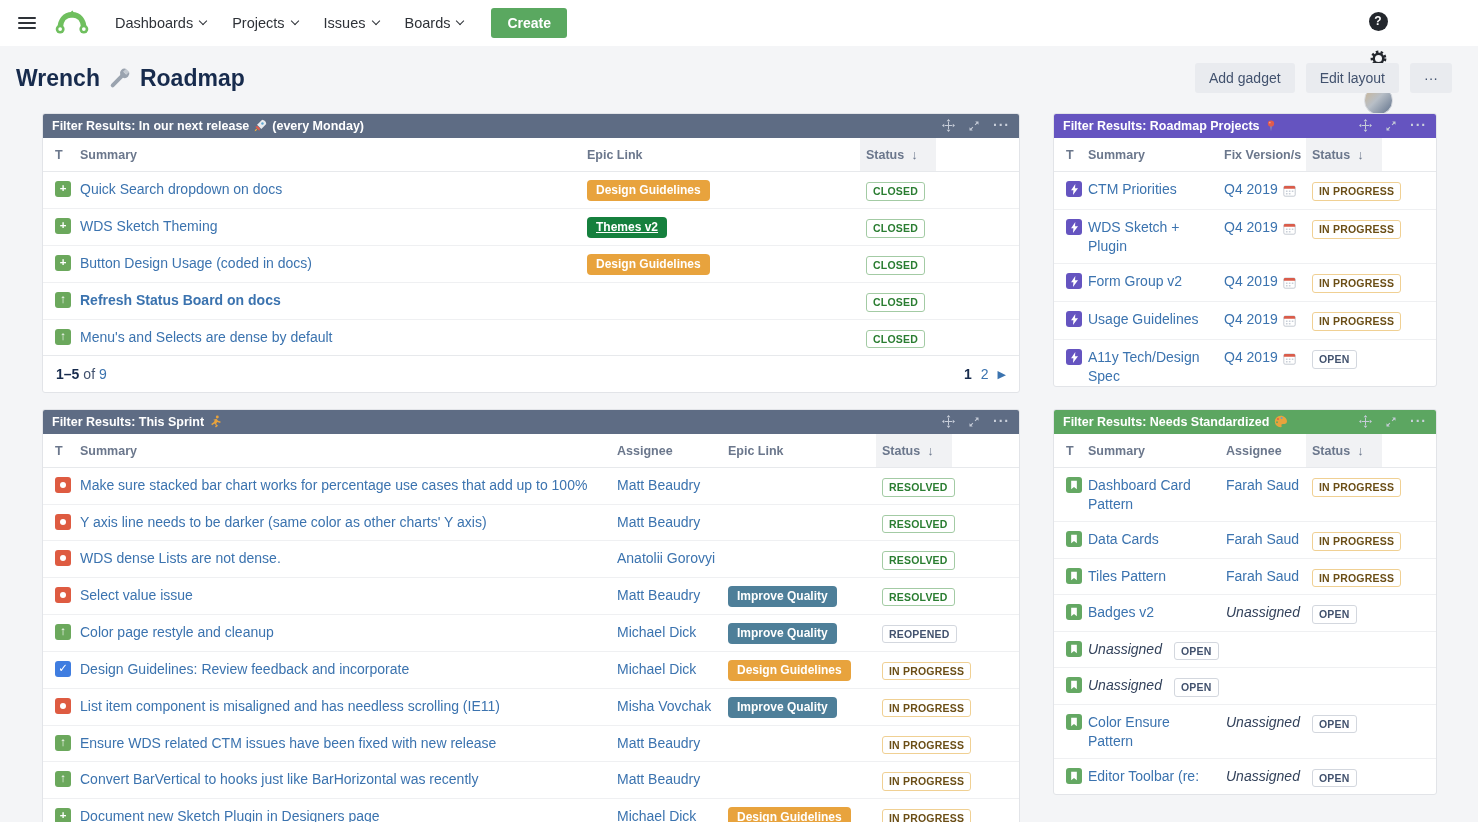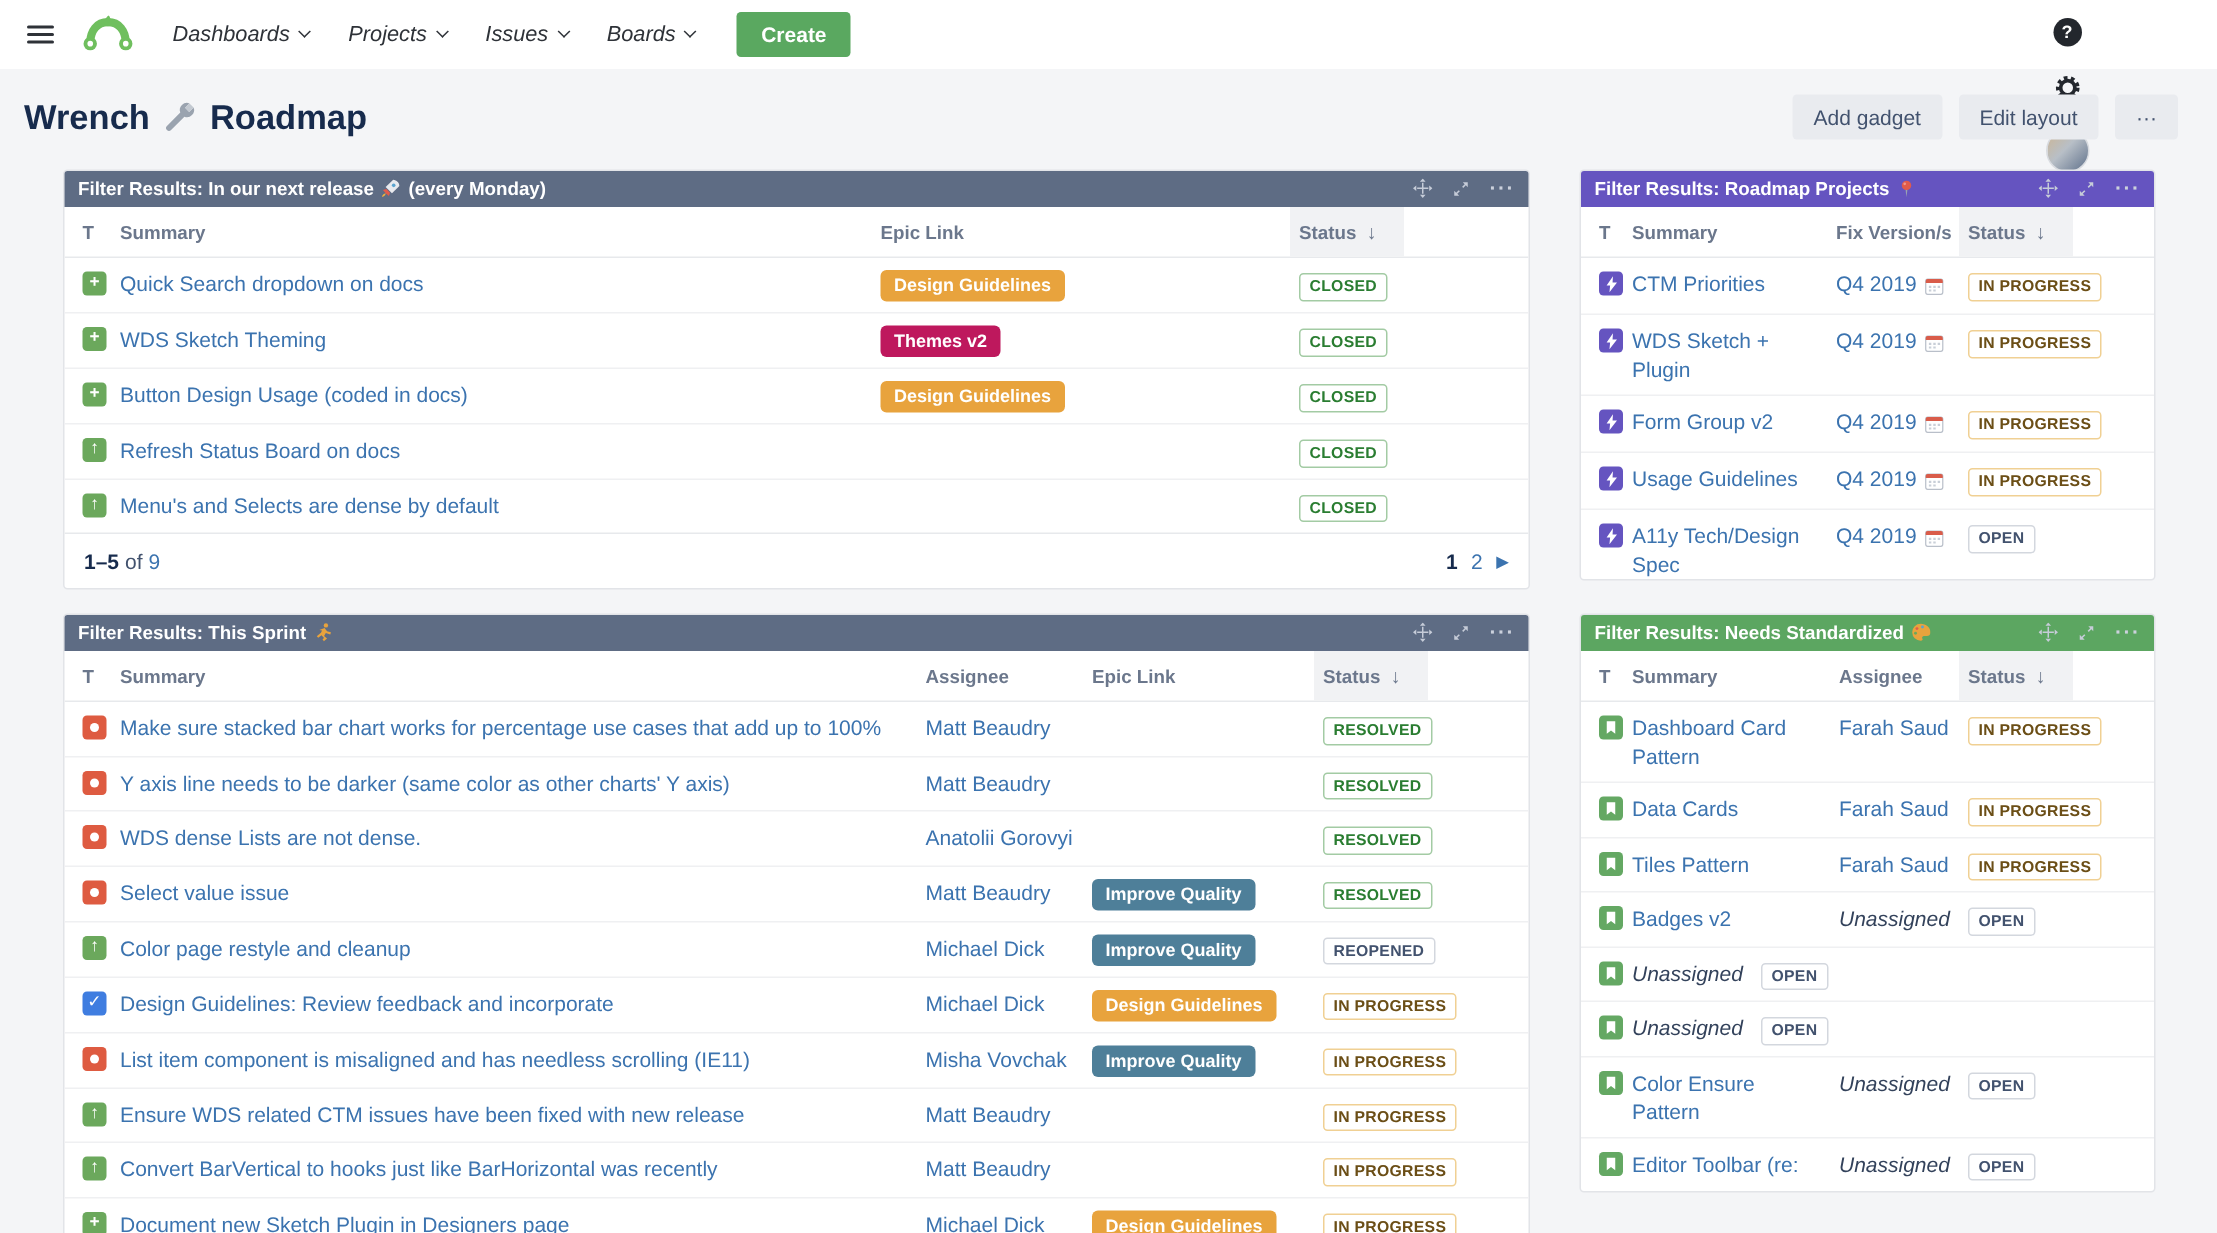--- a/index.html
+++ b/index.html
@@ -82,21 +82,21 @@
       <svg width="36" height="27" viewBox="0 0 34 26">
         <path d="M17 4.6 C9.5 4.6 6 10.5 5.6 17" stroke="#6FBF5E" stroke-width="5.2" fill="none" stroke-linecap="round"></path>
         <path d="M17 4.6 C24.5 4.6 28 10.5 28.4 17" stroke="#6FBF5E" stroke-width="5.2" fill="none" stroke-linecap="round"></path>
         <circle cx="5.6" cy="18.4" r="4.3" fill="#6FBF5E"></circle>
           <circle cx="5.6" cy="18.4" r="1.8" fill="#fff"></circle>
         <circle cx="28.4" cy="18.4" r="4.3" fill="#6FBF5E"></circle>
           <circle cx="28.4" cy="18.4" r="1.8" fill="#fff"></circle>
         <path d="M17 5.2 C15.2 3.2 15.4 1.4 17.4 0.4 C18.8 1.6 18.6 3.6 17 5.2" fill="#6FBF5E"></path>
       </svg>
     </div>
-    <div id="nav-menu" style="display:flex;font-style:italic;">
+    <div id="nav-menu" style="display:flex;">
         <div class="nav-item">
           <span>Dashboards</span>
           <span class="chev"></span>
         </div>
         <div class="nav-item">
           <span>Projects</span>
           <span class="chev"></span>
         </div>
         <div class="nav-item">
           <span>Issues</span>
@@ -208,38 +208,38 @@
             <div class="cell" style="flex: 1 1 0%;"><a class="lnk">Quick Search dropdown on docs</a></div>
             <div class="cell" style="width: 279px;"><span class="epic-label" style="background: rgb(232, 163, 61);">Design Guidelines</span></div>
             <div class="cell" style="width: 100px;"><span class="badge" style="color: rgb(42, 125, 49); border-color: rgb(163, 203, 164);">CLOSED</span></div>
             <div class="cell" style="width: 53px;"></div>
           </div>
           <div class="row">
             <div class="cell c-first" style="width: 37px;">
               <span class="type-icon" style="background: rgb(107, 168, 92);">+</span>
             </div>
             <div class="cell" style="flex: 1 1 0%;"><a class="lnk">WDS Sketch Theming</a></div>
-            <div class="cell" style="width: 279px;"><span class="epic-label" style="background: #be185d;">Themes v2</span></div>
+            <div class="cell" style="width: 279px;"><span class="epic-label" style="background: #15803d; text-decoration: underline;">Themes v2</span></div>
             <div class="cell" style="width: 100px;"><span class="badge" style="color: rgb(42, 125, 49); border-color: rgb(163, 203, 164);">CLOSED</span></div>
             <div class="cell" style="width: 53px;"></div>
           </div>
           <div class="row">
             <div class="cell c-first" style="width: 37px;">
               <span class="type-icon" style="background: rgb(107, 168, 92);">+</span>
             </div>
             <div class="cell" style="flex: 1 1 0%;"><a class="lnk">Button Design Usage (coded in docs)</a></div>
             <div class="cell" style="width: 279px;"><span class="epic-label" style="background: rgb(232, 163, 61);">Design Guidelines</span></div>
             <div class="cell" style="width: 100px;"><span class="badge" style="color: rgb(42, 125, 49); border-color: rgb(163, 203, 164);">CLOSED</span></div>
             <div class="cell" style="width: 53px;"></div>
           </div>
           <div class="row">
             <div class="cell c-first" style="width: 37px;">
               <span class="type-icon" style="background: rgb(107, 168, 92);">↑</span>
             </div>
-            <div class="cell" style="flex: 1 1 0%;"><a class="lnk">Refresh Status Board on docs</a></div>
+            <div class="cell" style="flex: 1 1 0%; font-weight: bold;"><a class="lnk">Refresh Status Board on docs</a></div>
             <div class="cell" style="width: 279px;"></div>
             <div class="cell" style="width: 100px;"><span class="badge" style="color: rgb(42, 125, 49); border-color: rgb(163, 203, 164);">CLOSED</span></div>
             <div class="cell" style="width: 53px;"></div>
           </div>
           <div class="row">
             <div class="cell c-first" style="width: 37px;">
               <span class="type-icon" style="background: rgb(107, 168, 92);">↑</span>
             </div>
             <div class="cell" style="flex: 1 1 0%;"><a class="lnk">Menu's and Selects are dense by default</a></div>
             <div class="cell" style="width: 279px;"></div>

